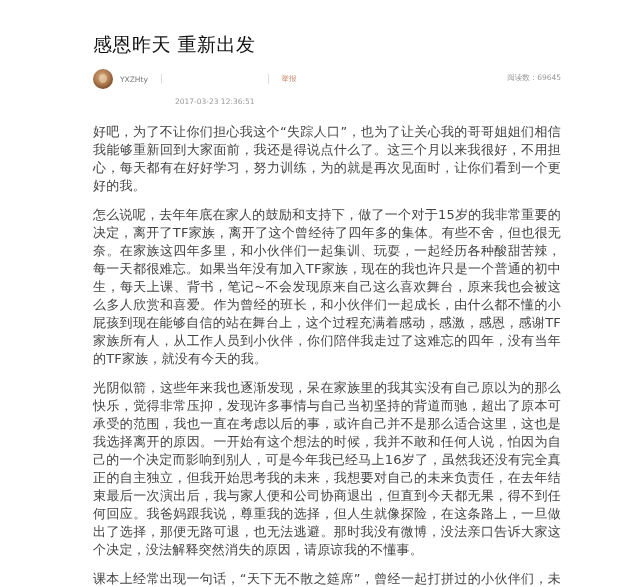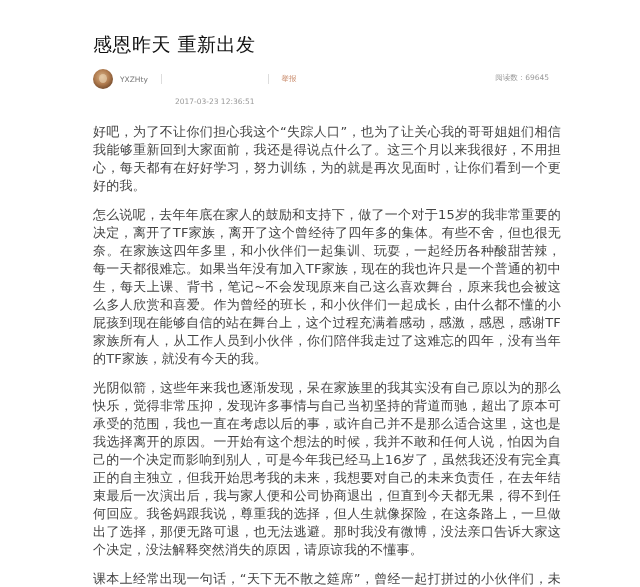--- a/index.html
+++ b/index.html
@@ -70,21 +70,21 @@
     }
     .date {
       color: #999999;
       margin-top: 44px;
     }
     .report {
       color: #c98a6a;
     }
     .reads {
       position: absolute;
-      right: 12px;
+      right: 0;
       top: 5px;
       color: #999999;
       padding-left: 40px;
     }
     .content {
       margin-top: 33px;
       font-size: 13px;
       line-height: 18px;
       color: #444444;
     }

